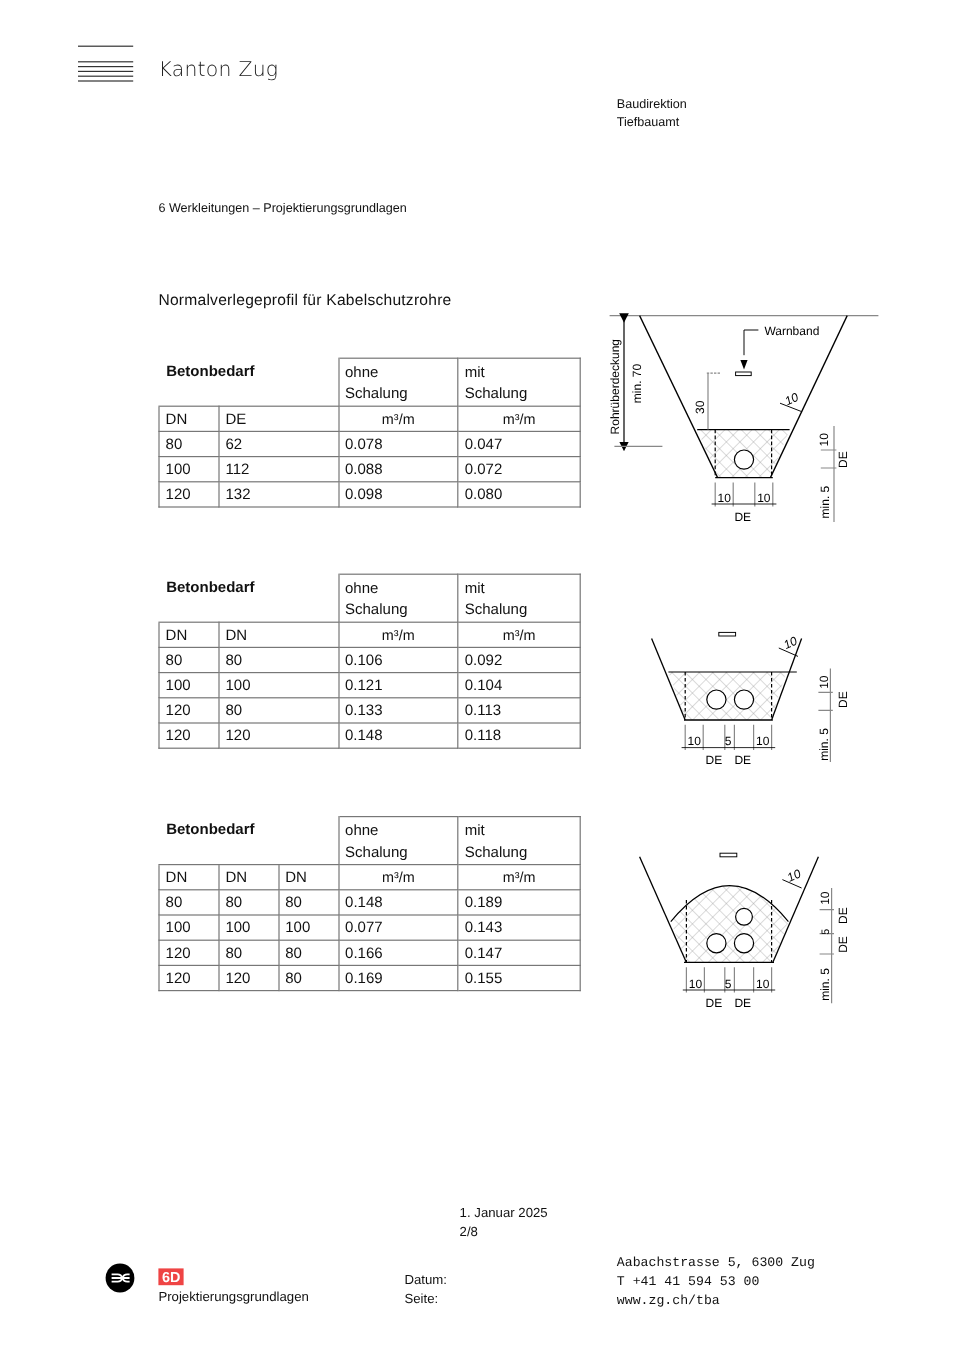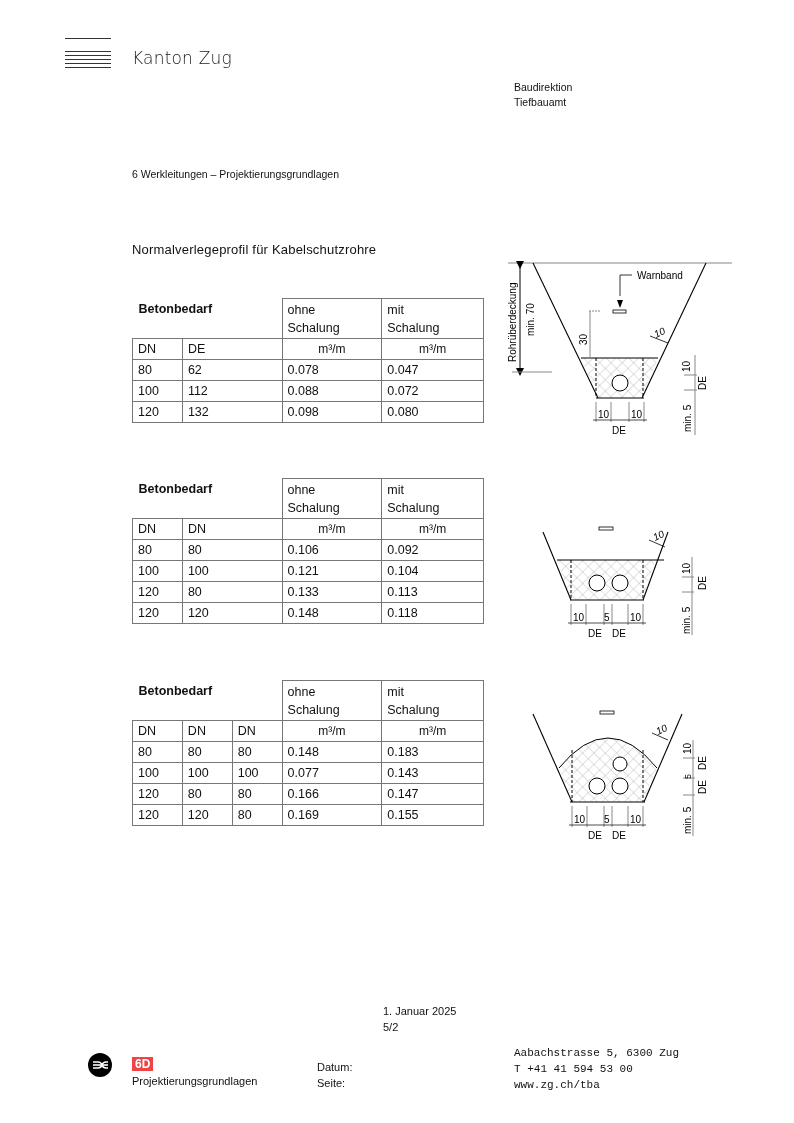--- a/index.html
+++ b/index.html
@@ -152,21 +152,21 @@
     <td>DN</td>
     <td>DN</td>
     <td class="unit">m³/m</td>
     <td class="unit">m³/m</td>
   </tr>
   <tr>
         <td>80</td>
         <td>80</td>
         <td>80</td>
         <td>0.148</td>
-        <td>0.183</td>
+        <td>0.189</td>
       </tr>
   <tr>
         <td>100</td>
         <td>100</td>
         <td>100</td>
         <td>0.077</td>
         <td>0.143</td>
       </tr>
   <tr>
         <td>120</td>
@@ -309,25 +309,25 @@
 <div class="abs footer-logo">
   <svg width="24" height="24" viewBox="0 0 24 24">
     <path d="M5,9 H10 Q13,9 14,12 Q15,15 18,15 H20" stroke="#fff" stroke-width="1.6" fill="none"></path>
     <path d="M5,15 H10 Q13,15 14,12 Q15,9 18,9 H20" stroke="#fff" stroke-width="1.6" fill="none"></path>
     <path d="M5,12 H20" stroke="#fff" stroke-width="1.6" fill="none"></path>
   </svg>
 </div>
 <div class="abs badge">6D</div>
 <div class="abs fsub">Projektierungsgrundlagen</div>
 
-<div class="abs fmeta" style="left:317px; top:1059px;">
+<div class="abs fmeta" style="left:337px; top:1059px;">
   <div>Datum:</div>
   <div>Seite:</div>
 </div>
 <div class="abs fmeta" style="left:383px; top:1003px;">
   <div>1. Januar 2025</div>
-  <div>5/2</div>
+  <div>2/8</div>
 </div>
 <div class="abs addr">
   <div>Aabachstrasse 5, 6300 Zug</div>
   <div>T +41 41 594 53 00</div>
   <div>www.zg.ch/tba</div>
 </div>
 
 </body></html>

